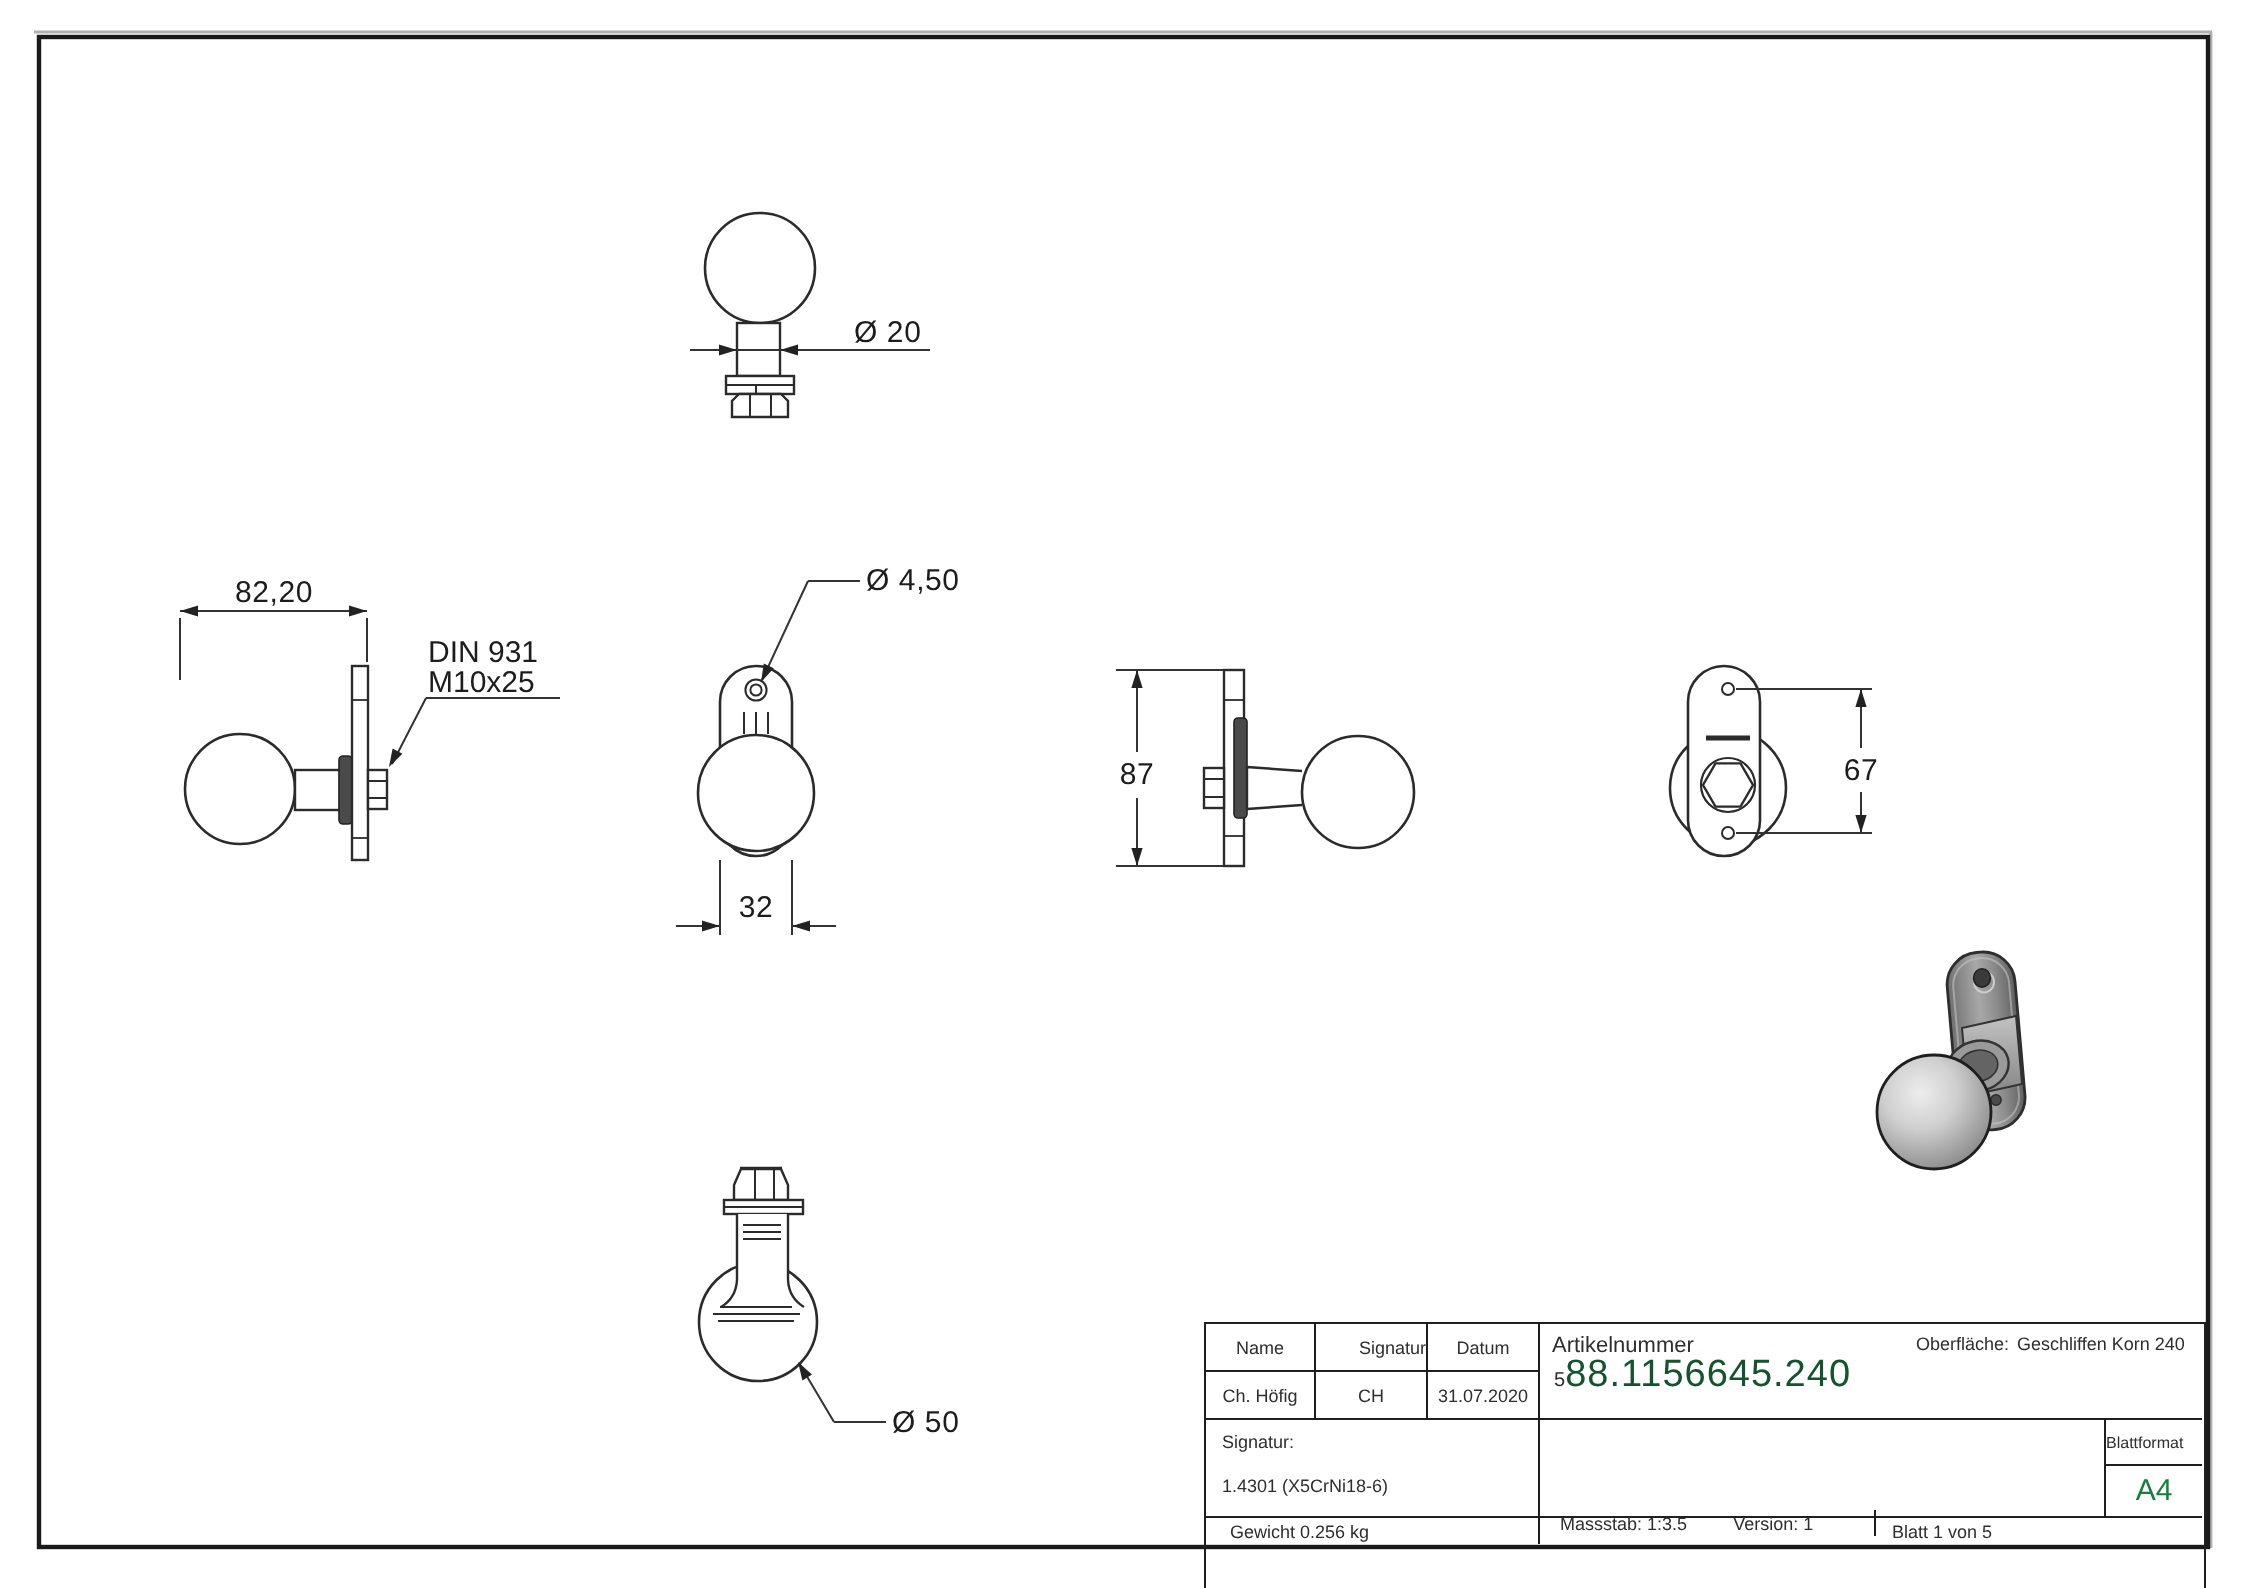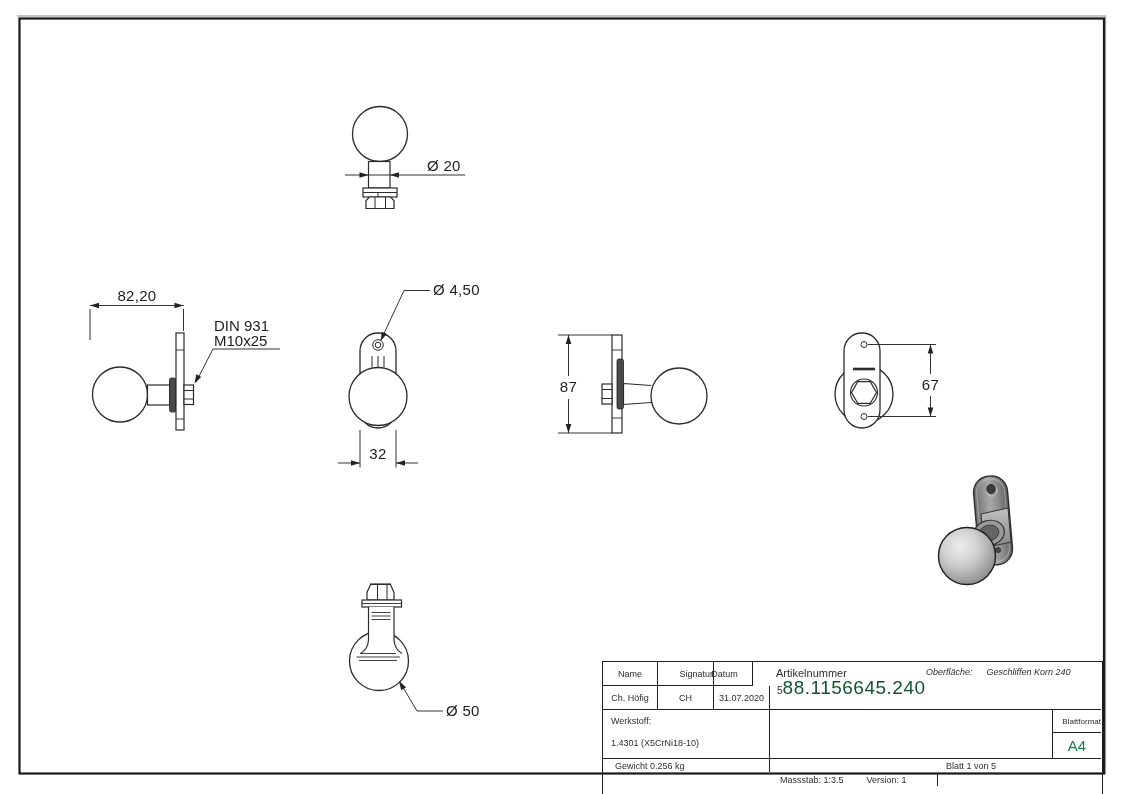--- a/index.html
+++ b/index.html
@@ -9,27 +9,27 @@
   .dim-text{font-family:"Liberation Sans",sans-serif;font-size:15px;fill:#1c1c1c;letter-spacing:.3px;}
   .dim-text-sm{font-family:"Liberation Sans",sans-serif;font-size:15px;fill:#1c1c1c;}
   
   .tb{position:absolute;left:602px;top:661px;width:501px;height:142px;
       border:1.6px solid #1f1f1f;box-sizing:border-box;color:#2e2e2e;font-size:9px;}
   .cell{position:absolute;box-sizing:border-box;}
   .br{border-right:1.2px solid #1f1f1f;}
   .bb{border-bottom:1.2px solid #1f1f1f;}
   .ctr{text-align:center;}
   .artikel-label{position:absolute;left:6px;top:5px;font-size:11px;}
-  .surface-row{position:absolute;left:156px;top:5px;display:flex;gap:14px;font-size:9px;white-space:nowrap;font-style:italic;}
+  .surface-row{position:absolute;left:188px;top:5px;display:flex;gap:4px;font-size:9px;white-space:nowrap;}
   .artikel-num{position:absolute;left:7px;top:15px;display:flex;align-items:baseline;}
   .artikel-prefix{font-size:10px;}
   .artikel-big{font-size:19px;letter-spacing:.5px;color:#14532d;}
   .two-line p{margin:0;position:absolute;left:8px;}
   .fmt-label{position:absolute;left:0;top:0;width:100%;height:23px;line-height:23px;
-             border-bottom:1.2px solid #1f1f1f;box-sizing:border-box;text-align:right;font-size:8px;}
+             border-bottom:1.2px solid #1f1f1f;box-sizing:border-box;text-align:left;font-size:8px;}
   .fmt-val{position:absolute;left:0;top:23px;width:100%;height:26px;line-height:26px;
            text-align:center;font-size:15px;color:#15803d;}
   .r4{line-height:12px;padding-top:1px;}
 </style>
 </head>
 <body>
 
 <div id="page">
 
 <svg width="1123" height="794" viewBox="0 0 1123 794">
@@ -203,49 +203,49 @@
     <path d="M981,514 L1008,508 L1011,542 L984,548 Z" fill="url(#g3dneck)" stroke="#333" stroke-width="1"></path>
     <ellipse cx="989" cy="533" rx="15.5" ry="12.5" transform="rotate(-14 989 533)" fill="#9a9a9a" stroke="#333" stroke-width="1.2"></ellipse>
     <ellipse cx="989" cy="533" rx="10" ry="7.8" transform="rotate(-14 989 533)" fill="#646464" stroke="#333" stroke-width="0.8"></ellipse>
     <circle cx="967" cy="556" r="28.5" fill="url(#g3dsphere)" stroke="#1f1f1f" stroke-width="1.4"></circle>
   </g>
 </svg>
 
 <div class="tb">
   <div class="cell br bb ctr" style="left:0;top:0;width:55px;height:24px;line-height:24px;">Name</div>
   <div class="cell br bb ctr" style="left:55px;top:0;width:56px;height:24px;line-height:24px;text-align:right;">Signatur</div>
-  <div class="cell br bb ctr" style="left:94px;top:0;width:56px;height:24px;line-height:24px;">Datum</div>
+  <div class="cell br bb ctr" style="left:111px;top:0;width:56px;height:24px;line-height:24px;">Datum</div>
   <div class="cell br bb ctr" style="left:0;top:24px;width:55px;height:24px;line-height:24px;">Ch. Höfig</div>
   <div class="cell br bb ctr" style="left:55px;top:24px;width:56px;height:24px;line-height:24px;">CH</div>
   <div class="cell br bb ctr" style="left:111px;top:24px;width:56px;height:24px;line-height:24px;">31.07.2020</div>
 
   <div class="cell bb" style="left:167px;top:0;width:331px;height:48px;">
     <span class="artikel-label">Artikelnummer</span>
     <span class="surface-row">
       <span>Oberfläche:</span>
       <span>Geschliffen Korn 240</span>
     </span>
     <span class="artikel-num">
       <span class="artikel-prefix">5</span>
       <span class="artikel-big">88.1156645.240</span>
     </span>
   </div>
 
   <div class="cell br bb two-line" style="left:0;top:48px;width:167px;height:49px;">
-    <p style="top:6px;">Werkstoff:</p>
-    <p style="top:28px;">1.4301 (X5CrNi18-10)</p>
+    <p style="top:6px;">Signatur:</p>
+    <p style="top:28px;">1.4301 (X5CrNi18-6)</p>
   </div>
   <div class="cell br bb" style="left:167px;top:48px;width:283px;height:49px;"></div>
   <div class="cell bb" style="left:450px;top:48px;width:48px;height:49px;">
     <span class="fmt-label">Blattformat</span>
     <span class="fmt-val">A4</span>
   </div>
 
   <div class="cell br r4" style="left:0;top:97px;width:167px;height:13px;padding-left:12px;">Gewicht 0.256 kg</div>
-  <div class="cell br r4" style="left:167px;top:111px;width:168px;height:13px;padding-left:10px;">
+  <div class="cell br r4" style="left:167px;top:93px;width:168px;height:13px;padding-left:10px;">
     <span>Massstab: 1:3.5</span>
     <span style="display:inline-block;width:18px;"></span>
     <span>Version: 1</span>
   </div>
   <div class="cell r4" style="left:335px;top:97px;width:163px;height:13px;padding-left:8px;">Blatt 1 von 5</div>
 </div>
 
 </div>
 
 </body></html>

